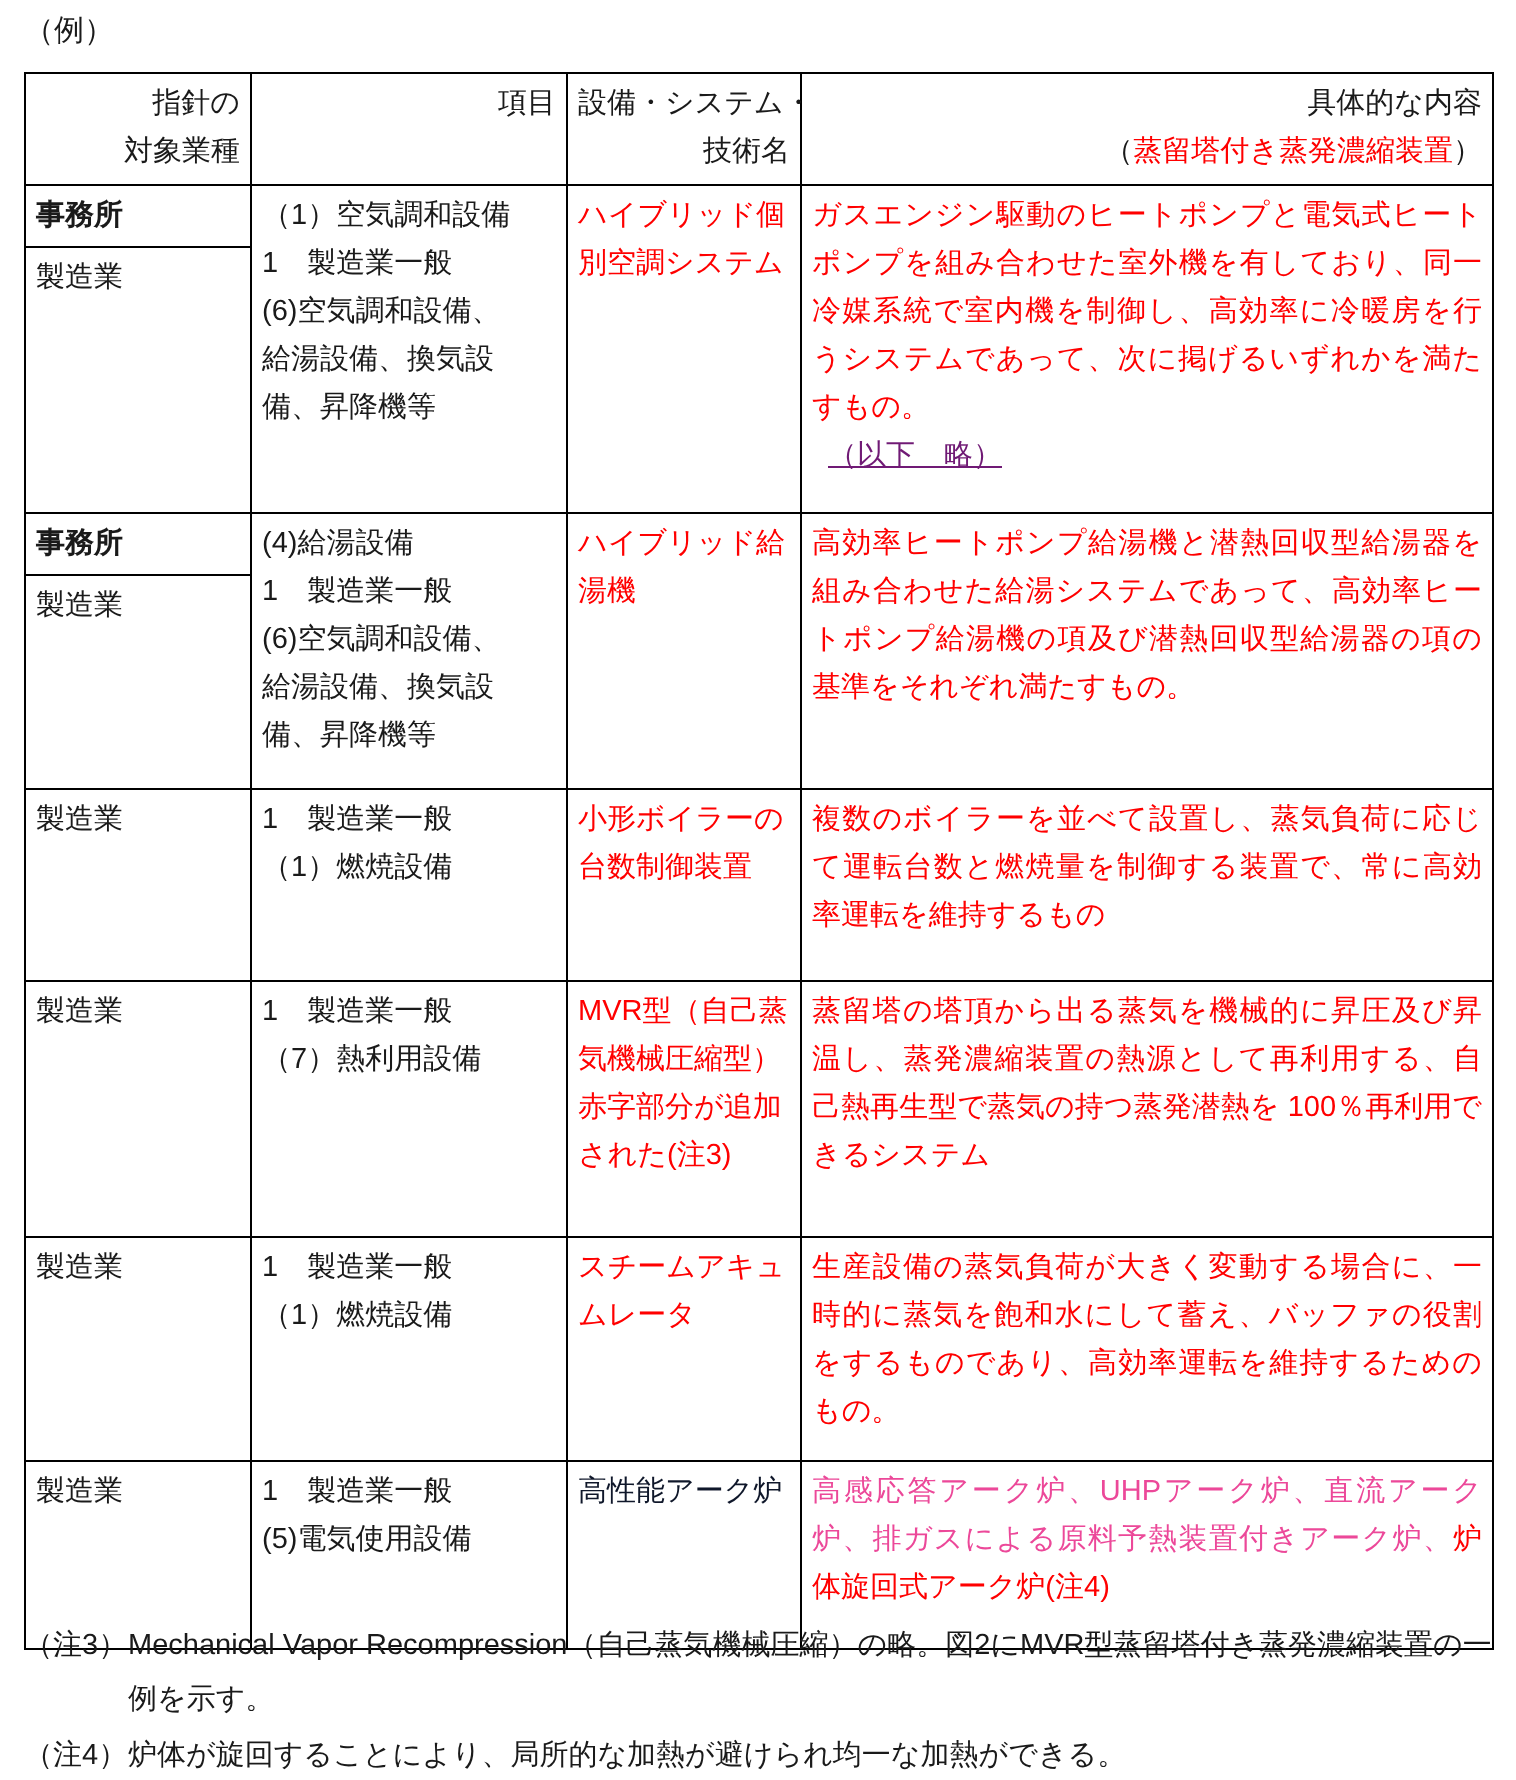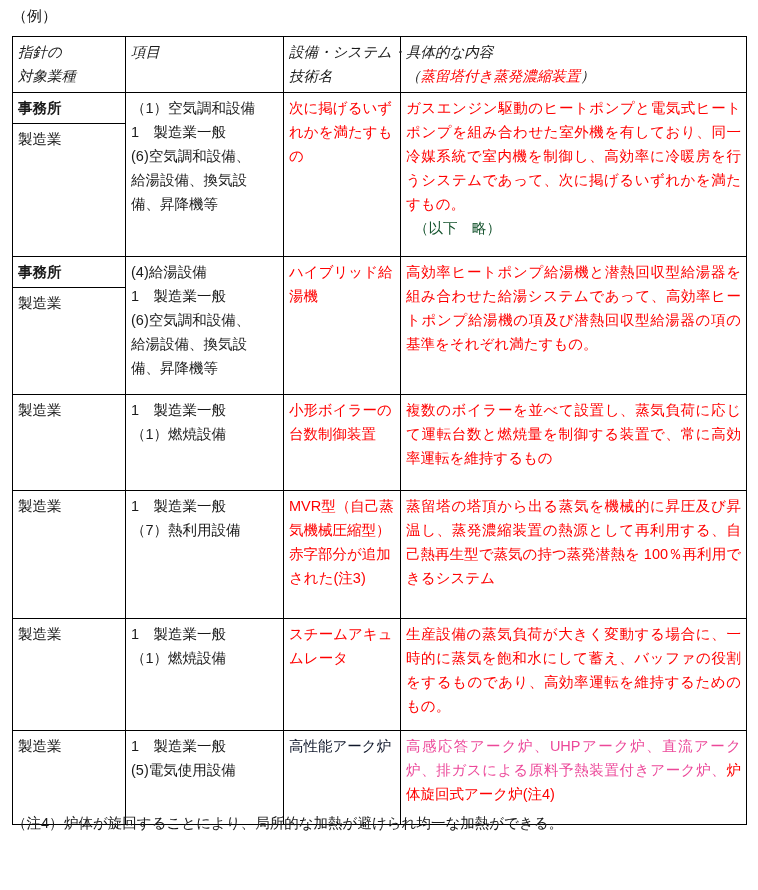--- a/index.html
+++ b/index.html
@@ -46,25 +46,24 @@
     line-height: 24px;
     color: #1a1a1a;
   }
   td.col-industry { width: 113px; }
   td.col-item     { width: 158px; }
   td.col-tech     { width: 117px; }
   td.col-detail   { width: 346px; }
 
   
   .hdr td {
-    text-align: left;
+    text-align: right;
     padding-top: 4px;
     padding-bottom: 4px;
     vertical-align: middle;
-    font-style: italic;
   }
   .hdr .hl { display: block; white-space: nowrap; }
   .red { color: #ff0000; }
 
   
   .industry-wrap { display: block; }
   .ind-top {
     display: block;
     padding: 0 0 3px 0;
     margin: 0 -5px 3px -5px;
@@ -92,22 +91,23 @@
     display: block;
     color: #ff0000;
     text-align: justify;
     word-break: break-all;
   }
   .detail-text .seg-black { color: #ec4899; }
   .detail-text .seg-red { color: #ff0000; }
 
   .detail-sub {
     display: block;
-    color: #14532d;
+    color: #701a75;
     padding-left: 8px;
+    text-decoration: underline;
   }
 
   
   .footnotes {
     position: absolute;
     left: 12px;
     top: 810px;
     width: 740px;
   }
   .footnote {
@@ -168,21 +168,21 @@
           </span>
         </td>
         <td class="col-item">
           <span class="item-line">（1）空気調和設備</span>
           <span class="item-line">1　製造業一般</span>
           <span class="item-line">(6)空気調和設備、</span>
           <span class="item-line">給湯設備、換気設</span>
           <span class="item-line">備、昇降機等</span>
         </td>
         <td class="col-tech">
-          <span class="tech-text">次に掲げるいずれかを満たすもの</span>
+          <span class="tech-text">ハイブリッド個別空調システム</span>
         </td>
         <td class="col-detail">
           <span class="detail-text">ガスエンジン駆動のヒートポンプと電気式ヒートポンプを組み合わせた室外機を有しており、同一冷媒系統で室内機を制御し、高効率に冷暖房を行うシステムであって、次に掲げるいずれかを満たすもの。</span>
           <span class="detail-sub">（以下　略）</span>
         </td>
       </tr>
 
       <tr>
         <td class="col-industry" style="height:130px">
           <span class="industry-wrap">
@@ -267,18 +267,22 @@
         <td class="col-detail">
           <span class="detail-text"><span class="seg-black">高感応答アーク炉、UHPアーク炉、直流アーク炉、排ガスによる原料予熱装置付きアーク炉、</span><span class="seg-red">炉体旋回式アーク炉(注4)</span></span>
         </td>
       </tr>
 
     </tbody>
   </table>
 
   <div class="footnotes">
     <div class="footnote">
+      <span class="fn-marker">（注3）</span>
+      <span class="fn-body">Mechanical Vapor Recompression（自己蒸気機械圧縮）の略。図2にMVR型蒸留塔付き蒸発濃縮装置の一例を示す。</span>
+    </div>
+    <div class="footnote">
       <span class="fn-marker">（注4）</span>
       <span class="fn-body">炉体が旋回することにより、局所的な加熱が避けられ均一な加熱ができる。</span>
     </div>
   </div>
 
 </div>
 
 </body></html>

